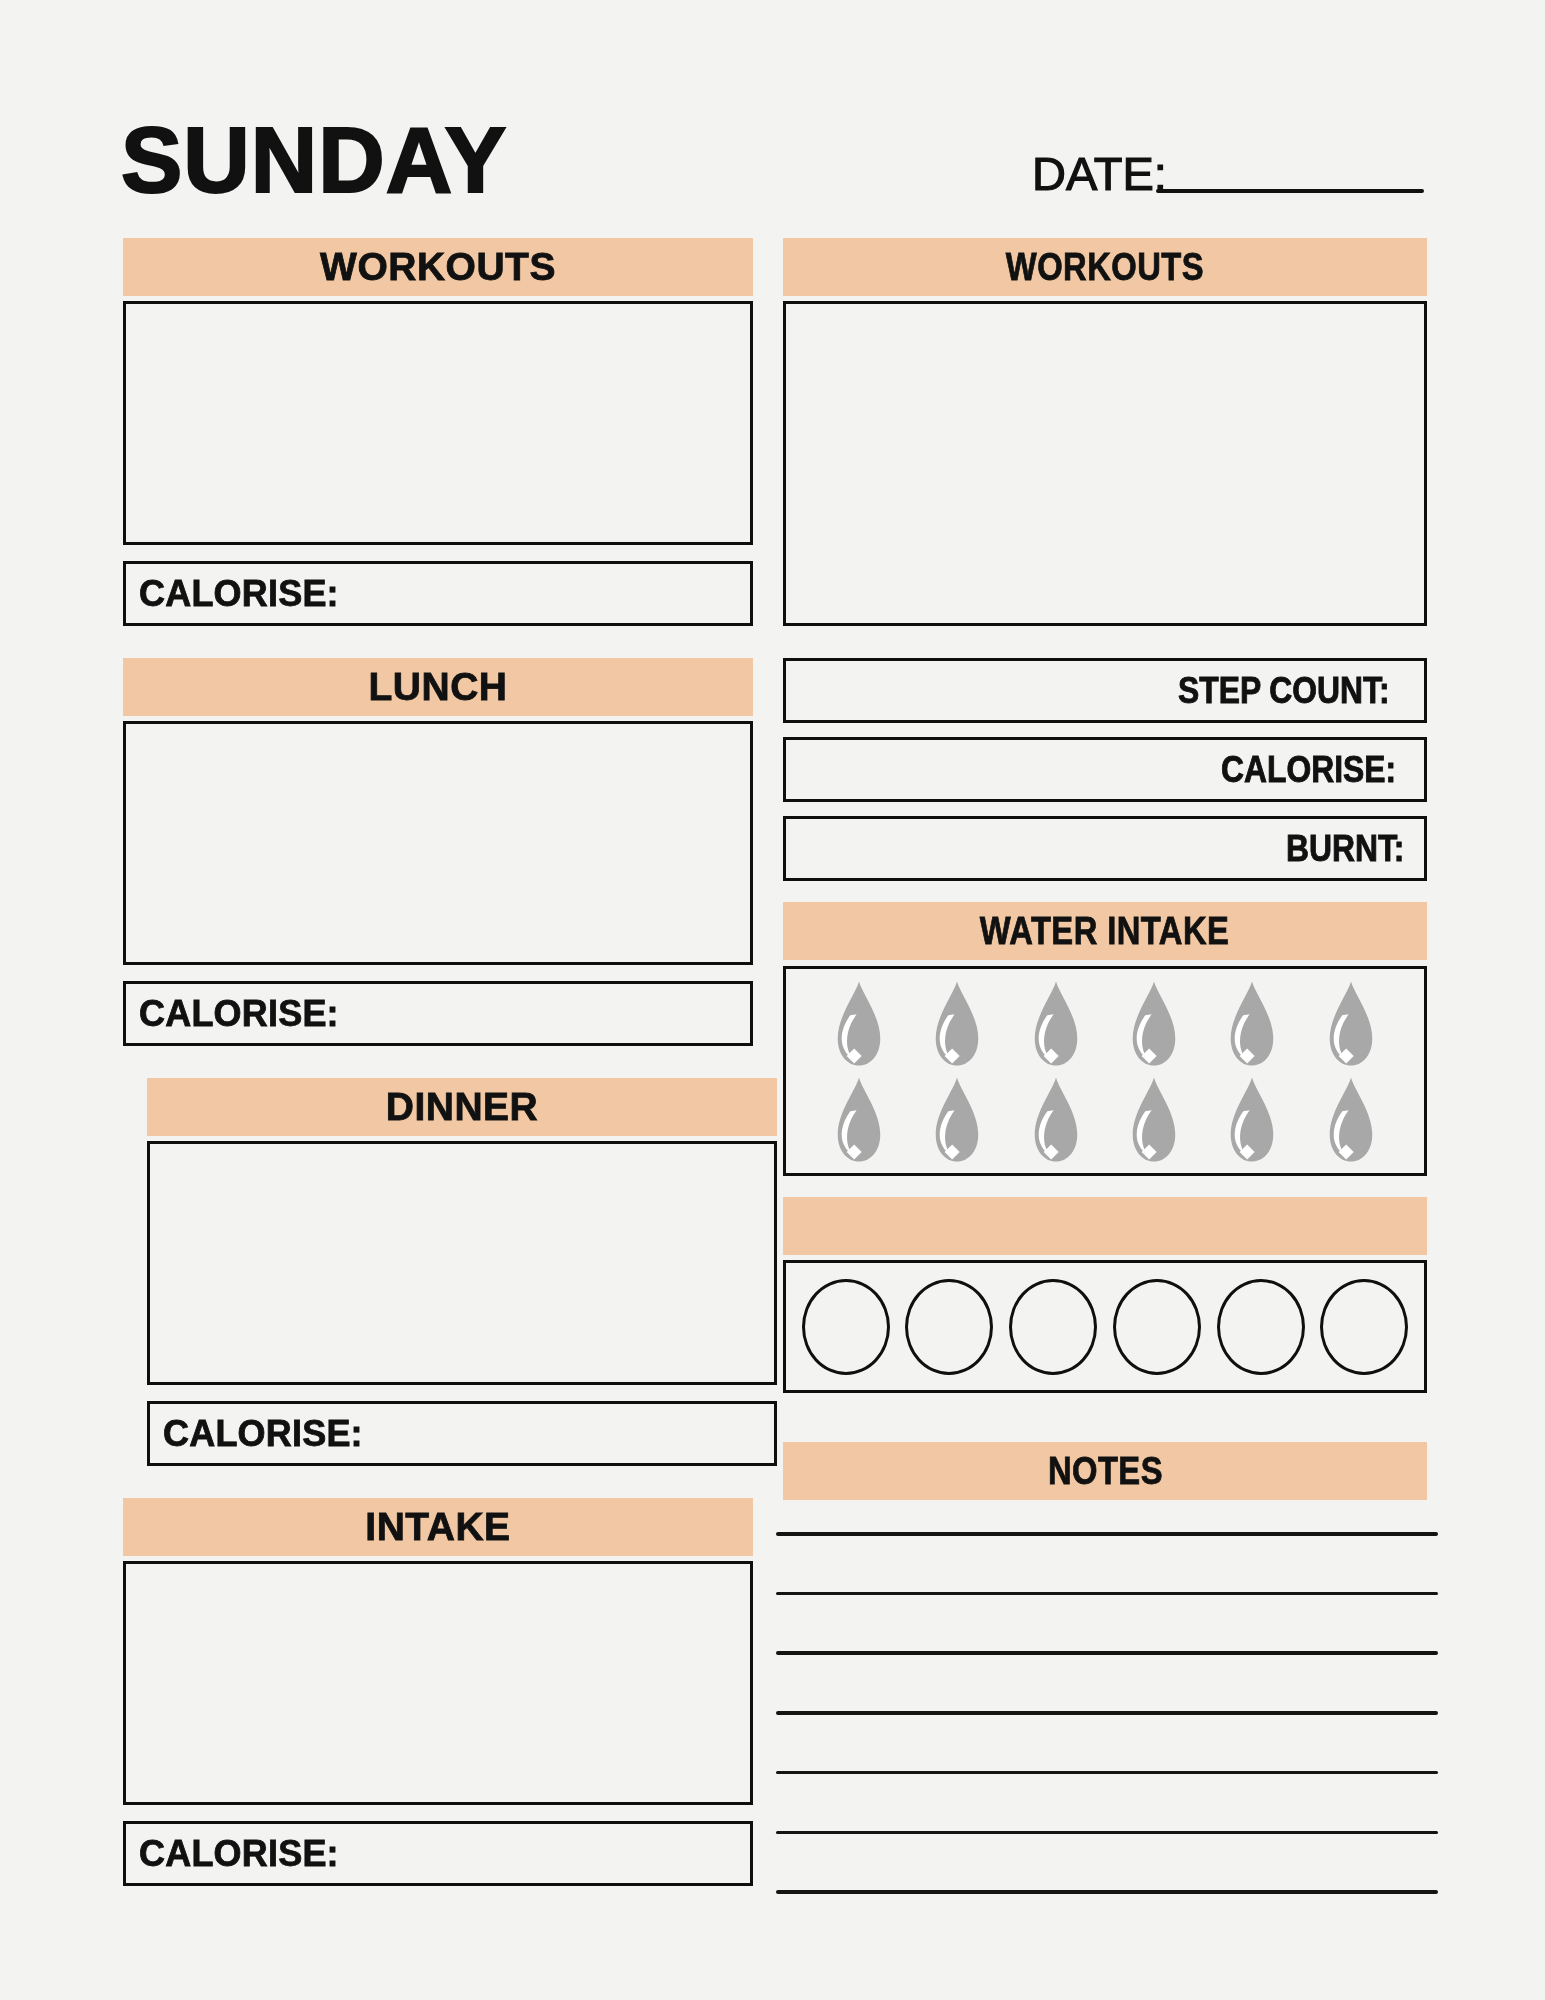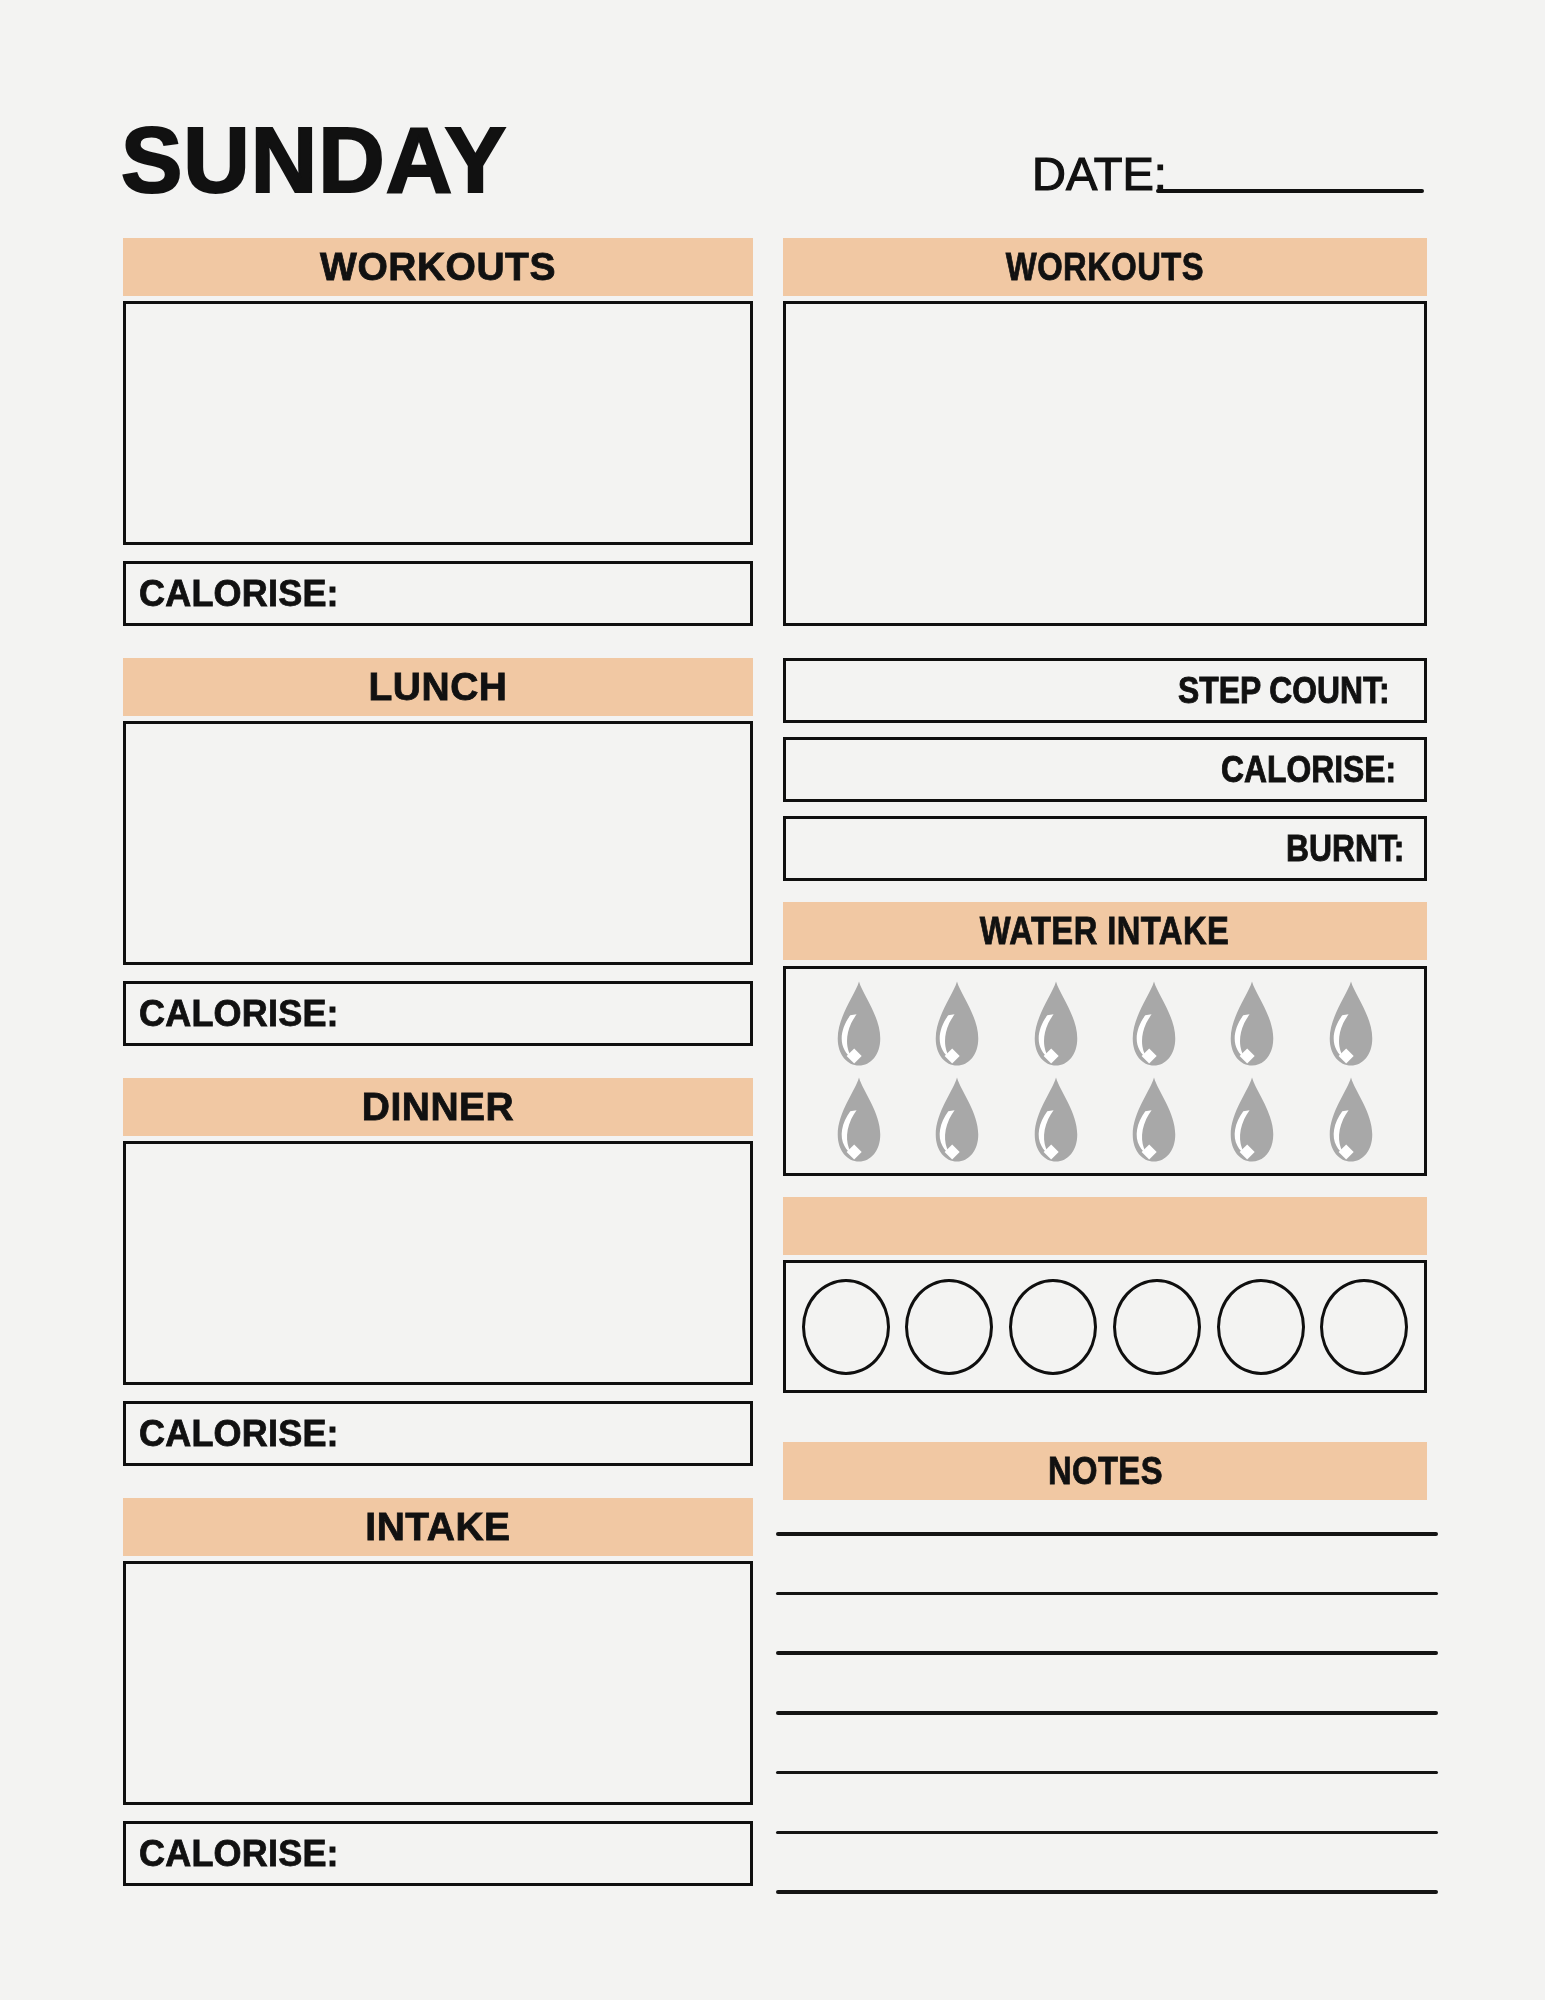--- a/index.html
+++ b/index.html
@@ -41,21 +41,21 @@
     -webkit-text-stroke:.8px currentColor;
   }
   .bordered{
     position:absolute;left:0;width:100%;
     border:3px solid #0f0f0f;background:transparent;
   }
   
   .meal-sec{position:absolute;left:123px;width:630px;height:388px;}
   .sec-breakfast{top:238px;}
   .sec-lunch{top:658px;}
-  .sec-dinner{top:1078px;}
+  .sec-dinner{top:1078px;margin-left:24px;}
   .sec-snacks{top:1498px;}
   .meal-sec .hbar{top:0;}
   .entry-box{top:63px;height:244px;}
   .cal-box{
     top:323px;height:65px;
     display:flex;align-items:center;padding-left:13px;
   }
   .cal-label{
     font-size:36px;font-weight:bold;letter-spacing:.2px;
     -webkit-text-stroke:.8px currentColor;

